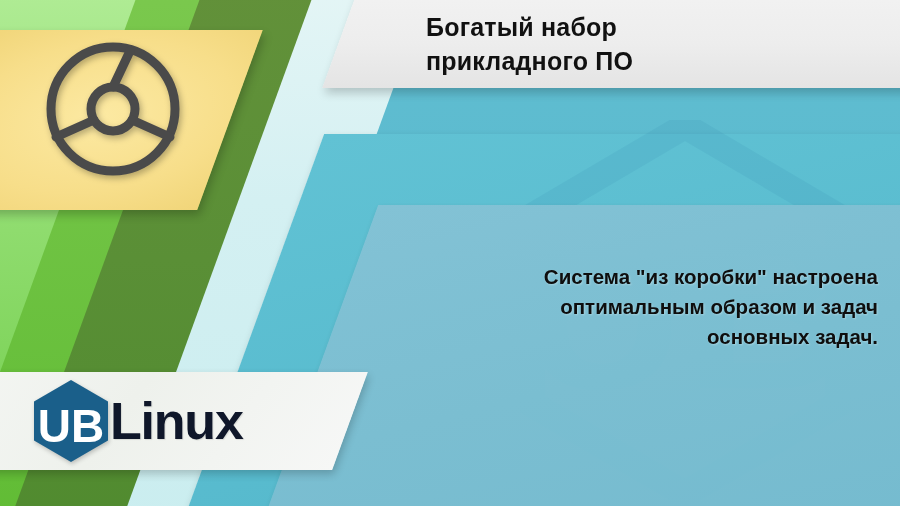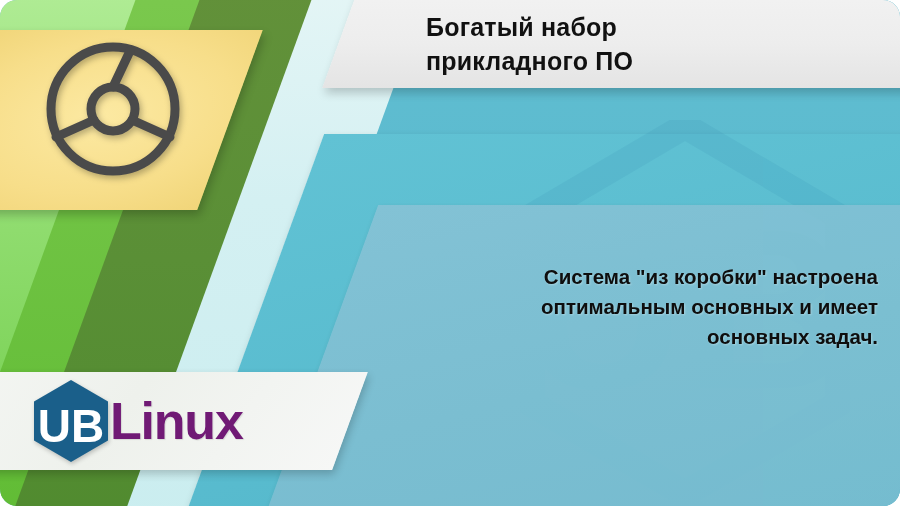--- a/index.html
+++ b/index.html
@@ -7,21 +7,20 @@
     padding: 0;
     background: #ffffff;
   }
   #slide {
     position: relative;
     width: 900px;
     height: 506px;
     overflow: hidden;
     font-family: "Liberation Sans", sans-serif;
     background: #6FBBCE;
-    border-radius: 17px;
   }
 
   
   .band {
     position: absolute;
     top: -40px;
     height: 600px;
     transform: skewX(-20deg);
     transform-origin: top left;
   }
@@ -176,21 +175,21 @@
   }
   .logo-hex {
     width: 82px;
     height: 86px;
     margin-right: 2px;
     filter: drop-shadow(1px 2px 2px rgba(0,0,0,0.22));
   }
   .logo-word {
     font-size: 52px;
     font-weight: bold;
-    color: #701a75;
+    color: #0f172a;
     letter-spacing: -1.2px;
     line-height: 1;
     margin-left: -4px;
     text-shadow: 1px 1px 1px rgba(0,0,0,0.10);
   }
 </style>
 </head>
 <body>
 
 <div id="slide">
@@ -220,21 +219,21 @@
   </svg>
 
   <div class="panel-title"></div>
   <div class="panel-title-inner">
     <div class="title-line">Богатый набор</div>
     <div class="title-line">прикладного ПО</div>
   </div>
 
   <div class="body-text">
     <div class="body-line">Система "из коробки" настроена</div>
-    <div class="body-line">оптимальным основных и имеет</div>
+    <div class="body-line">оптимальным образом и задач</div>
     <div class="body-line">основных задач.</div>
   </div>
 
   <div class="panel-logo"></div>
   <div class="logo-row">
     <svg class="logo-hex" viewBox="0 0 82 86">
       <polygon points="41,2 78,23.5 78,62.5 41,84 4,62.5 4,23.5" fill="#1A5F8A"></polygon>
       <text x="41" y="64" text-anchor="middle" font-family="Liberation Sans, sans-serif" font-size="46" font-weight="bold" fill="#FFFFFF">UB</text>
     </svg>
     <span class="logo-word">Linux</span>

